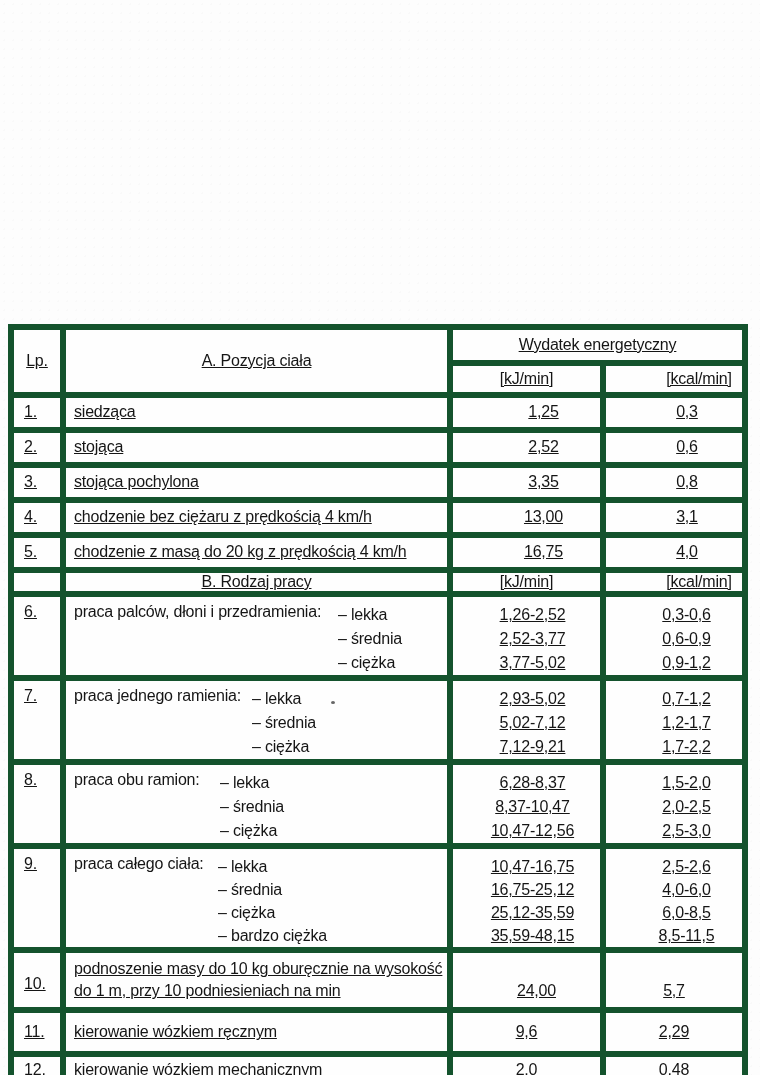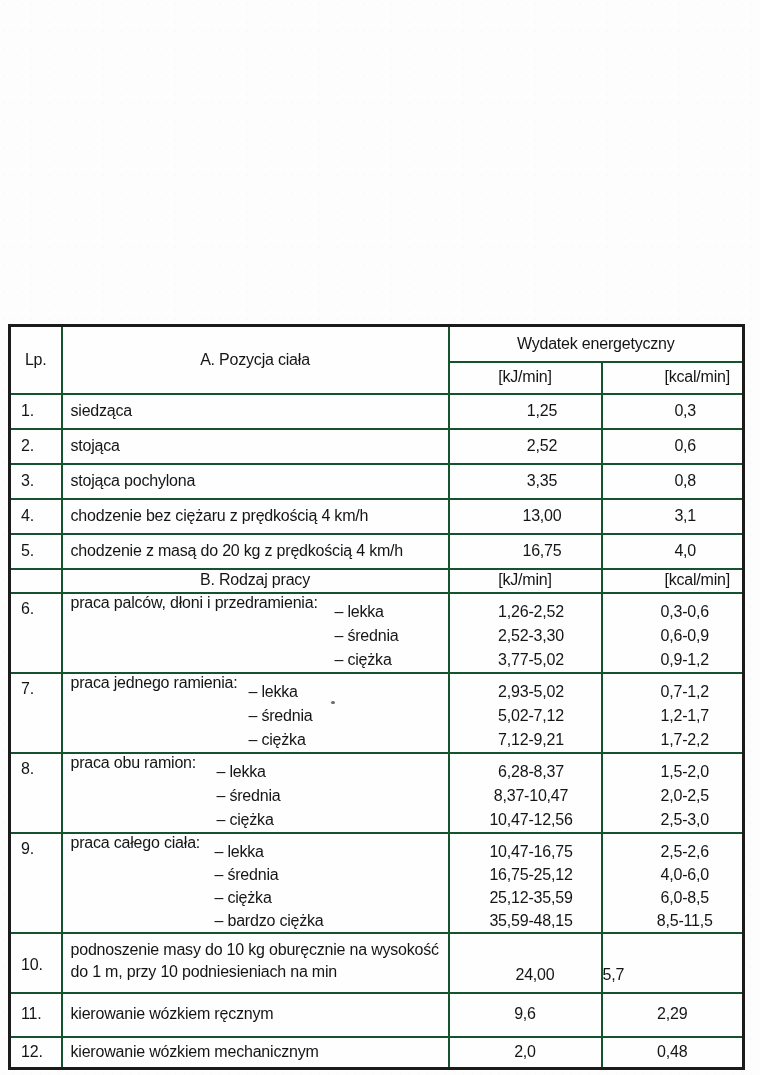--- a/index.html
+++ b/index.html
@@ -20,39 +20,39 @@
   }
   table.energy{
     position:absolute;left:8px;top:324px;width:734px;
     border-collapse:collapse;table-layout:fixed;
     border:3px solid #1b1b1b;
     font-size:16px;letter-spacing:-0.2px;line-height:1.15;
     background:#fefefe;
   }
   col.c-lp{width:52px;} col.c-desc{width:387px;}
   col.c-kj{width:153px;} col.c-kcal{width:142px;}
-  td{border:2px solid #14532d;padding:0;vertical-align:middle;overflow:hidden;}
+  td{border:6px solid #14532d;padding:0;vertical-align:middle;overflow:hidden;text-decoration:underline;}
   tr.h1{height:36px;} tr.h2{height:32px;}
   tr.std{height:35px;} tr.secb{height:24px;}
   tr.r6{height:77px;} tr.r7{height:79px;} tr.r8{height:80px;}
   tr.r9{height:99px;} tr.r10{height:60px;} tr.r11{height:44px;} tr.r12{height:32px;}
   td.center{text-align:center;}
   td.lp{text-align:left;padding-left:10px;}
   td.desc{text-align:left;padding-left:8px;}
   td.v-kj{text-align:center;padding-left:34px;}
   td.v-kcal{text-align:center;padding-left:26px;margin-top:8px;}
   td.v-kj-10{text-align:center;padding-left:20px;}
-  td.v-kcal-10{text-align:left;padding-left:0;}
+  td.v-kcal-10{text-align:center;padding-left:0;}
   td.v-plain{text-align:center;padding-left:0;}
   td.unit-kcal{text-align:center;padding-left:50px;}
   
   tr.mrow td{vertical-align:top;}
   tr.mrow td.lp{padding-top:6px;}
   td.desc-multi{position:relative;padding:0;}
-  td.desc-multi .cat{position:absolute;left:8px;top:0;white-space:nowrap;}
+  td.desc-multi .cat{position:absolute;left:8px;top:6px;white-space:nowrap;}
   td.desc-multi .levels{position:absolute;top:6px;}
   td.desc-multi .levels div{line-height:24px;white-space:nowrap;}
   tr.r9 td.desc-multi .levels div{line-height:23px;}
   .lv6{left:272px;} .lv7{left:186px;} .lv8{left:154px;} .lv9{left:152px;}
   td.vlines{vertical-align:top;padding-top:6px;text-align:center;}
   td.vlines div{line-height:24px;}
   tr.r9 td.vlines div{line-height:23px;}
   td.vlines.kj{padding-left:12px;}
   td.vlines.kcal{padding-left:25px;}
   
@@ -133,21 +133,21 @@
       <td class="desc-multi">
         <span class="cat">praca palców, dłoni i przedramienia:</span>
         <div class="levels lv6">
           <div>– lekka</div>
           <div>– średnia</div>
           <div>– ciężka</div>
         </div>
       </td>
       <td class="vlines kj">
         <div>1,26-2,52</div>
-        <div>2,52-3,30</div>
+        <div>2,52-3,77</div>
         <div>3,77-5,02</div>
       </td>
       <td class="vlines kcal">
         <div>0,3-0,6</div>
         <div>0,6-0,9</div>
         <div>0,9-1,2</div>
       </td>
     </tr>
 
     <tr class="mrow r7">

